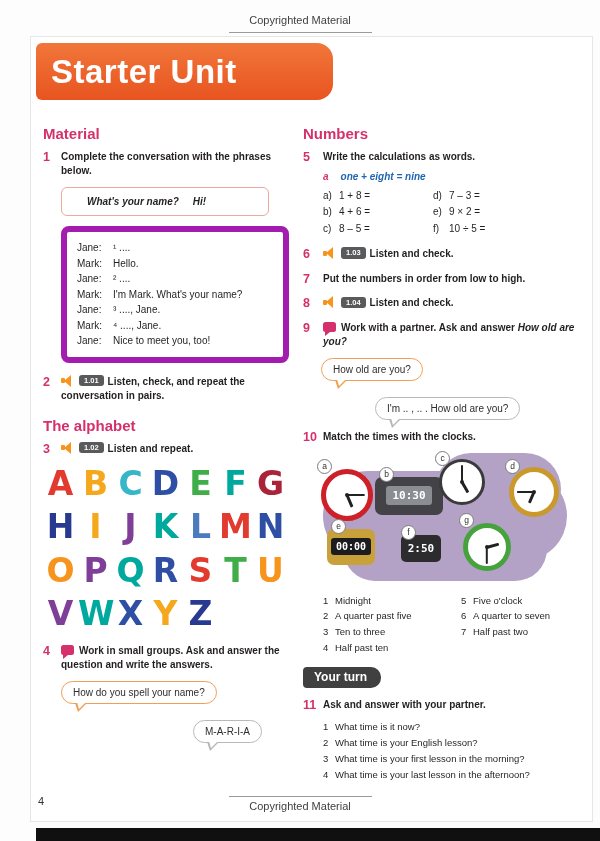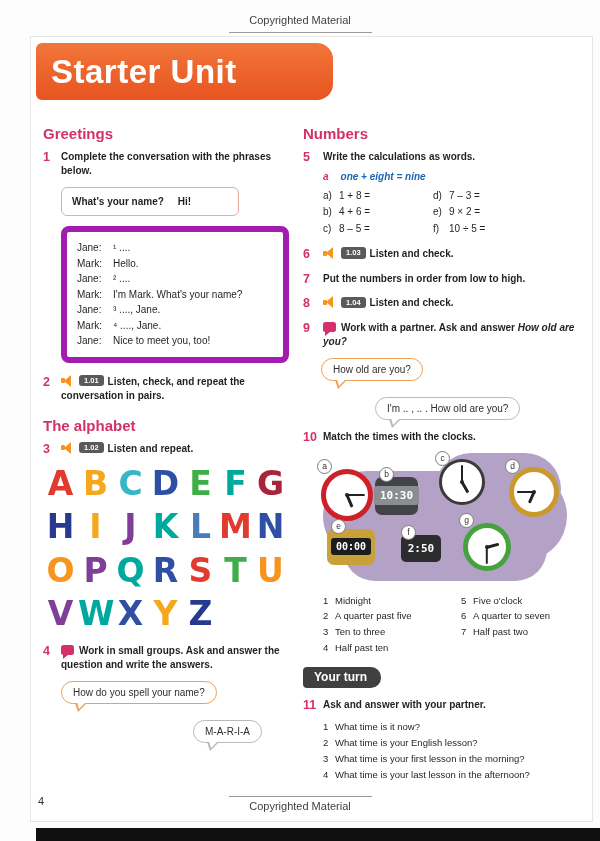--- a/index.html
+++ b/index.html
@@ -37,21 +37,21 @@
 
   .audio-tag { display:inline-flex; align-items:center; gap:4px; margin-right:4px; vertical-align:-2px; }
   .spk { position:relative; width:14px; height:12px; display:inline-block; }
   .spk::before { content:""; position:absolute; left:0; top:3.5px; width:4px; height:5px; background:#f7941d; border-radius:1px; }
   .spk::after { content:""; position:absolute; left:3px; top:0; width:0; height:0; border-style:solid; border-width:6px 7px 6px 0; border-color:transparent #f7941d transparent transparent; }
   .audio-badge { background:#595a5c; color:#fff; font-size:7.5px; font-weight:bold; padding:2px 5px; border-radius:3px; line-height:1; }
 
   .speech-ic { position:relative; display:inline-block; width:13px; height:10px; background:#d4306b; border-radius:2.5px; margin-right:5px; vertical-align:-1px; }
   .speech-ic::after { content:""; position:absolute; left:2px; bottom:-4px; width:0; height:0; border-style:solid; border-width:4px 5px 0 0; border-color:#d4306b transparent transparent transparent; }
 
-  .phrase-box { margin:0 0 10px 18px; width:178px; border:1px solid #eba9a0; border-radius:6px; padding:5px 10px; font-size:10px; font-weight:bold; color:#231f20; line-height:1.7; box-sizing:border-box; }
+  .phrase-box { margin:0 0 10px 18px; width:208px; border:1px solid #eba9a0; border-radius:6px; padding:5px 25px; font-size:10px; font-weight:bold; color:#231f20; line-height:1.7; box-sizing:border-box;font-style:italic; }
   .phrase-line span { margin-right:14px; }
   .phrase-line span:last-child { margin-right:0; }
 
   .convo-box { margin:0 0 12px 18px; width:228px; border:6px solid #a21caf; border-radius:8px; padding:8px 10px; box-sizing:border-box; font-size:10px; color:#231f20; line-height:1.55; }
   .convo-row { display:flex; }
   .convo-speaker { flex:0 0 36px; }
 
   .alpha-grid { margin:4px 0 12px; }
   .alpha-row { display:flex; margin-bottom:7px; }
   .alpha-letter { width:35px; text-align:center; font-size:33px; font-weight:bold; line-height:1.1; font-family:"DejaVu Sans", sans-serif; }
@@ -97,21 +97,21 @@
   .clk-c .h { height:12px; transform:rotate(150deg); }
   .clk-c .m { height:17px; transform:rotate(0deg); }
   .clk-d { left:192px; top:16px; width:50px; height:50px; border:5px solid #c9992b; }
   .clk-d .h { height:12px; transform:rotate(203deg); }
   .clk-d .m { height:17px; transform:rotate(270deg); }
   .clk-g { left:146px; top:72px; width:48px; height:48px; border:5px solid #46a23c; }
   .clk-g .h { height:12px; transform:rotate(75deg); }
   .clk-g .m { height:17px; transform:rotate(180deg); }
 
   .digital { position:absolute; display:flex; align-items:center; justify-content:center; z-index:2; box-sizing:border-box; font-family:"DejaVu Sans Mono", monospace; font-weight:bold; }
-  .clk-b { left:58px; top:26px; width:43px; height:38px; background:#434347; border-radius:7px; }
+  .clk-b { left:58px; top:26px; width:68px; height:38px; background:#434347; border-radius:7px; }
   .clk-b .screen { background:#8a8d92; color:#fff; font-size:11px; padding:3px 6px; border-radius:3px; }
   .clk-e { left:10px; top:78px; width:48px; height:36px; background:#c9a13b; border-radius:7px; }
   .clk-e .screen { background:#1c1c1e; color:#fff; font-size:10px; padding:3px 5px; border-radius:3px; }
   .clk-f { left:84px; top:84px; width:40px; height:27px; background:#2c2c2e; border-radius:5px; }
   .clk-f .screen { color:#fff; font-size:11px; }
 
   .times { display:flex; margin:0 0 10px 20px; }
   .times-col { font-size:9.5px; color:#231f20; line-height:1.65; }
   .times-col.first { width:138px; }
   .time-item { display:flex; }
@@ -132,21 +132,21 @@
 <div class="canvas">
   <div class="copyright top">Copyrighted Material</div>
   <div class="crop-line top"></div>
 
   <div class="page">
     <div class="banner">
       <span>Starter Unit</span>
     </div>
 
     <div class="col col-left">
-      <h2 class="section">Greetings</h2>
+      <h2 class="section">Material</h2>
 
       <div class="exercise">
         <span class="ex-num">1</span>
         <div class="ex-body">Complete the conversation with the phrases below.</div>
       </div>
 
       <div class="phrase-box">
         <div class="phrase-line">
           <span>What's your name?</span><span>Hi!</span>
         </div>

